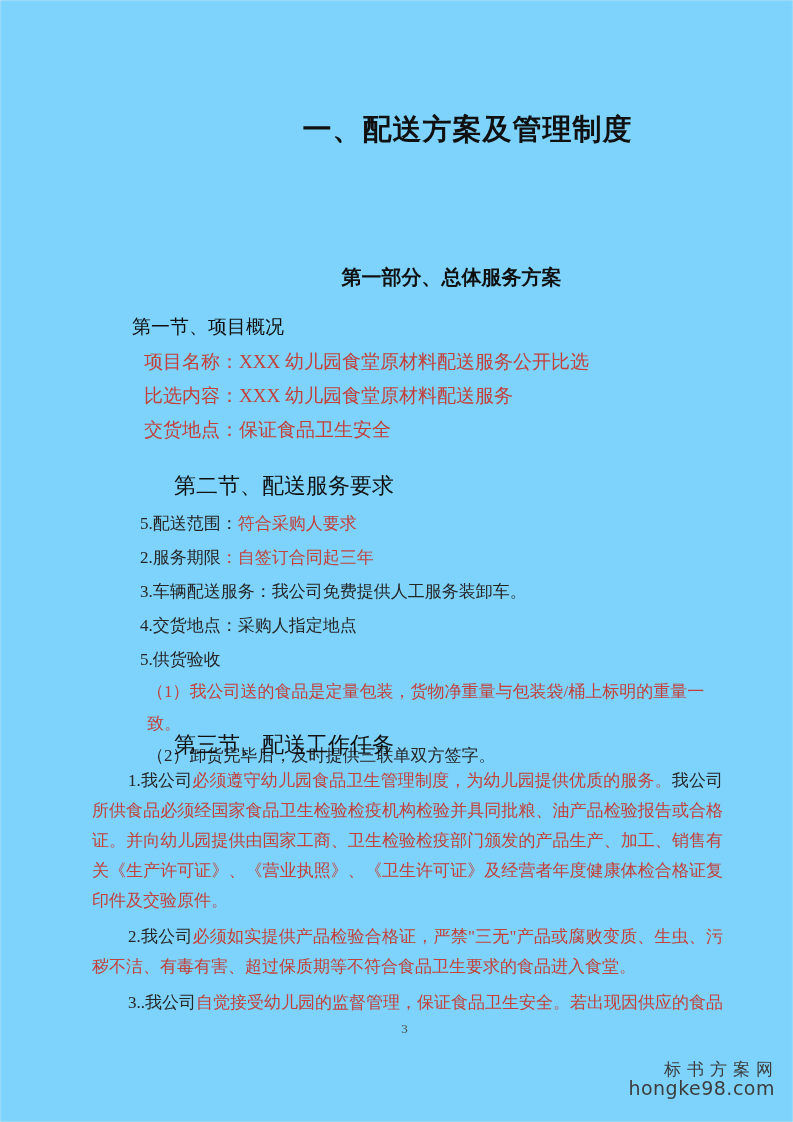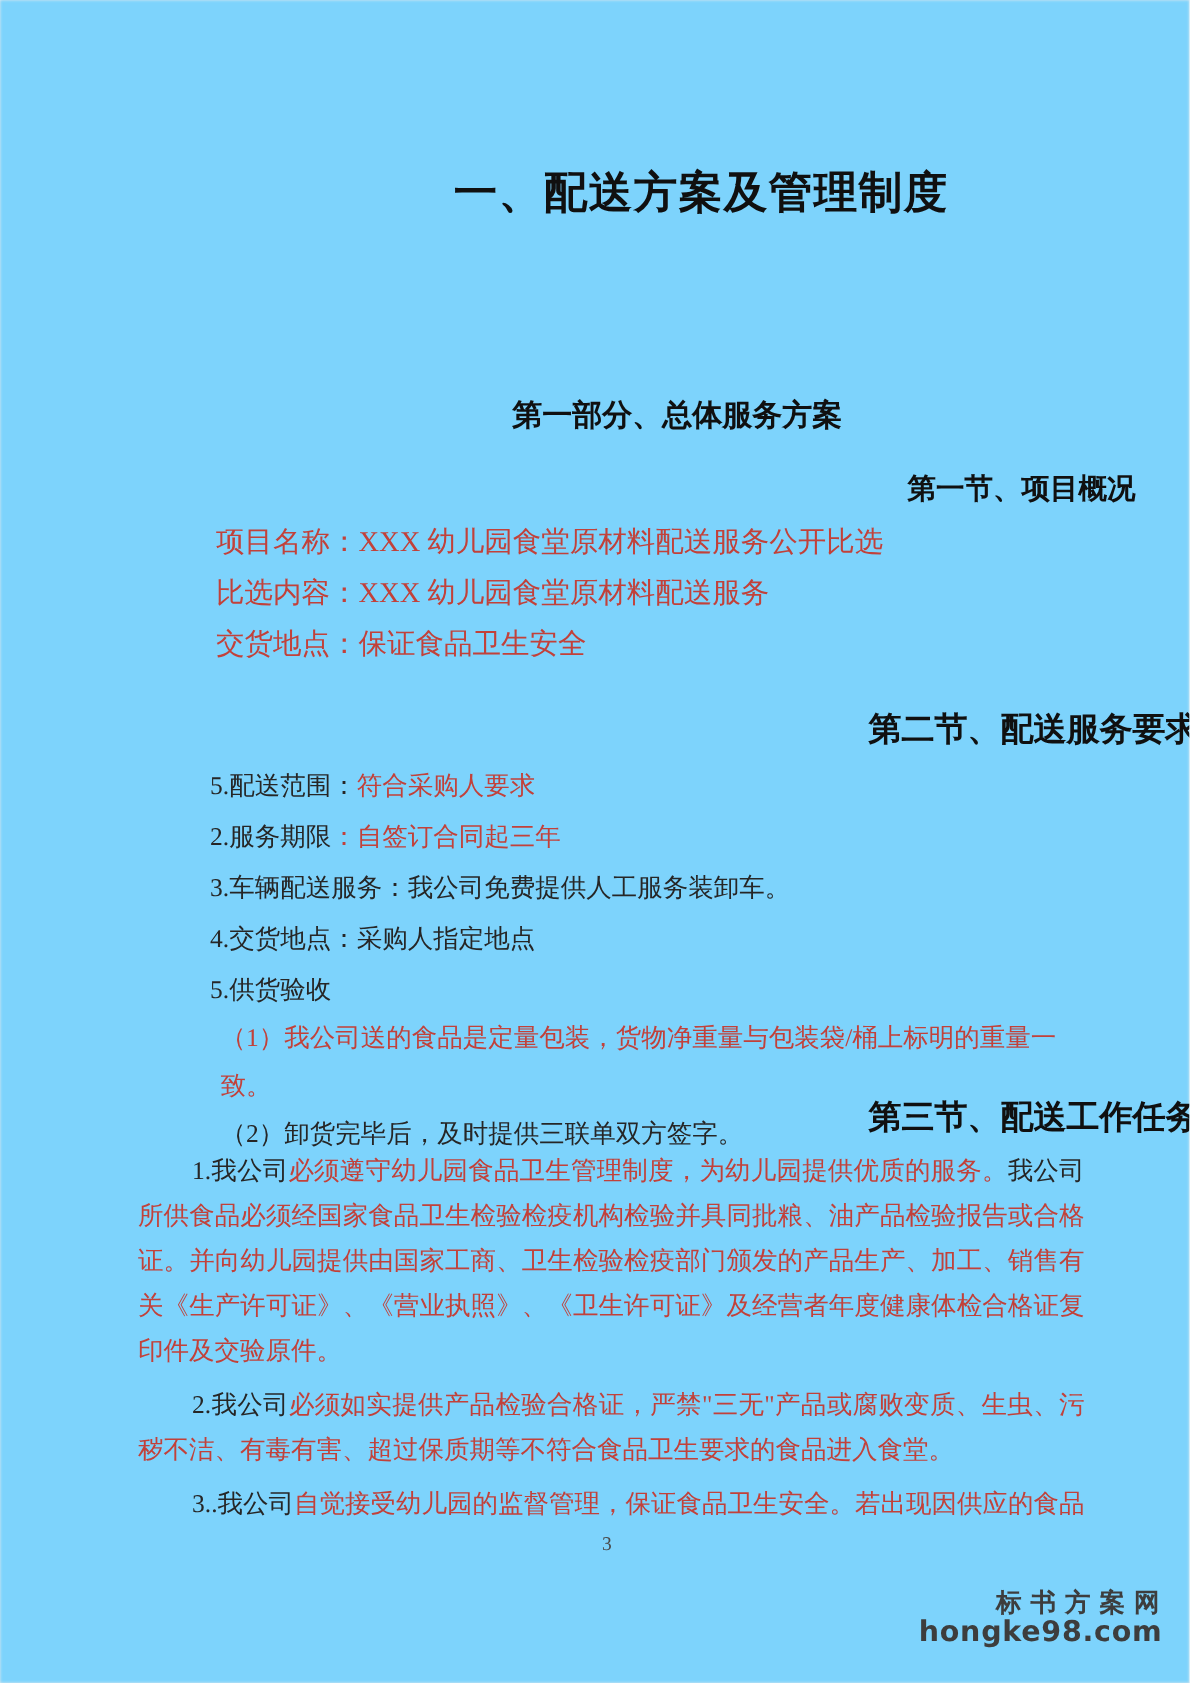--- a/index.html
+++ b/index.html
@@ -27,22 +27,22 @@
   }
   .chapter-heading{
     top:191px;font-size:26px;line-height:34px;font-weight:bold;
     text-align:center;padding-left:70px;color:var(--heading);
   }
   .part-heading{
     top:264px;font-size:20px;line-height:27px;font-weight:bold;
     text-align:center;padding-left:47px;color:var(--heading);
   }
   .section-heading{
-    font-size:19px;line-height:26px;font-weight:bold;
-    text-align:right;color:var(--heading);
+    font-size:19px;line-height:26px;font-weight:normal;
+    text-align:left;color:var(--heading);
   }
   #sec1-heading{top:314px;padding-left:40px;}
   #sec2-heading{top:471px;font-size:22px;line-height:30px;padding-left:82px;}
   #sec3-heading{top:730px;font-size:22px;line-height:30px;padding-left:82px;}
 
   .info-block{top:345px;}
   .info-line{
     font-size:19px;line-height:34px;
     padding-left:52px;color:var(--red);
   }
@@ -65,21 +65,21 @@
   .task-para + .task-para{margin-top:6px;}
 
   .page-number{
     top:1021px;text-align:center;font-size:13px;color:#4a4a4a;
   }
 
   .watermark{
     position:absolute;right:18px;top:1061px;
     text-align:right;color:var(--wm);
     font-family:"DejaVu Sans","Liberation Sans",sans-serif;
-    font-weight:bold;line-height:1.05;
+    font-weight:normal;line-height:1.05;
   }
   .wm-name{font-size:17px;letter-spacing:6px;margin-right:-4px;}
   .wm-url{font-size:19px;letter-spacing:0.5px;}
 </style>
 </head>
 <body>
 
 <div class="page">
 
   <div class="blk doc-title">一、配送方案及管理制度</div>

